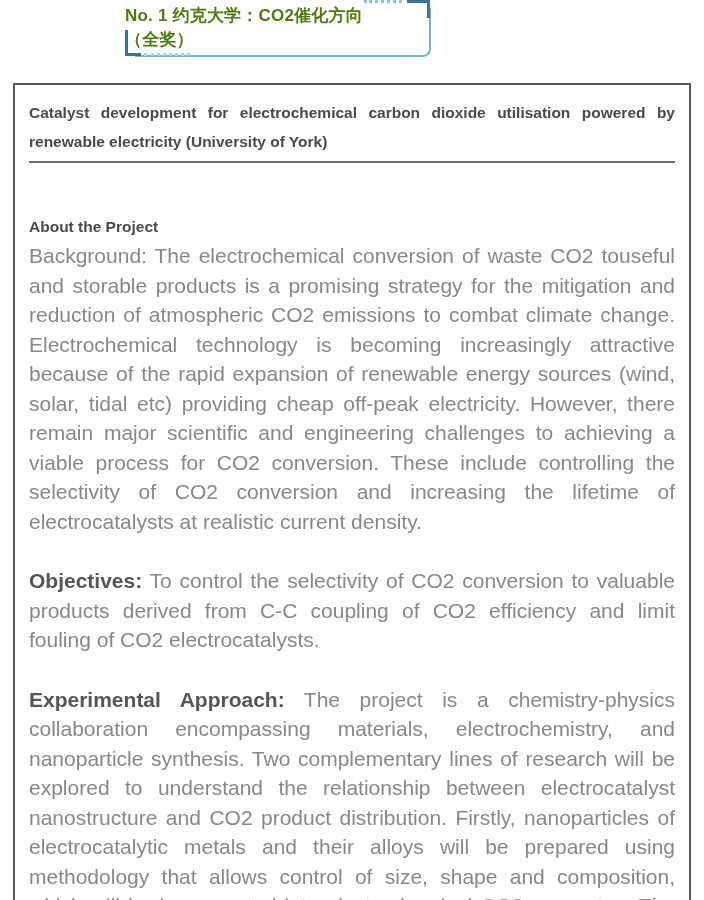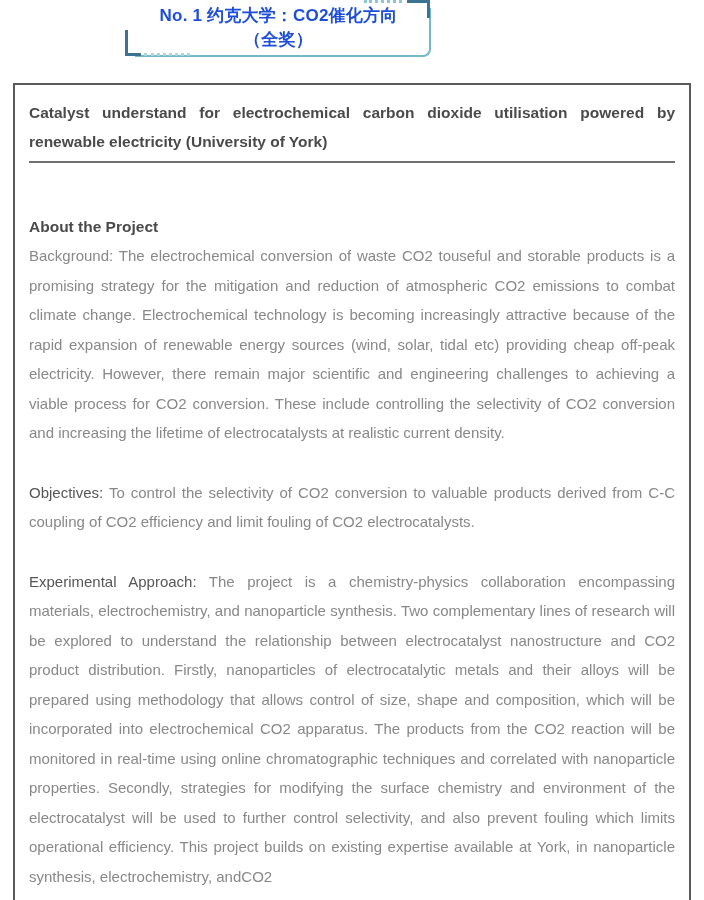--- a/index.html
+++ b/index.html
@@ -65,25 +65,25 @@
     left: 19px;
     width: 46px;
     height: 0;
     border-bottom: 3px dotted #a9d3dd;
   }
   .badge-text {
     position: absolute;
     left: 0;
     right: 0;
     top: 4px;
-    text-align: center;
+    text-align: left;
     font-size: 17px;
     font-weight: bold;
     line-height: 24px;
-    color: #1d4ed8;
+    color: #4d7c0f;
     letter-spacing: 0.2px;
   }
 
   
   .doc-box {
     position: absolute;
     left: 13px;
     top: 83px;
     width: 646px;
     height: 1100px;
@@ -107,50 +107,50 @@
   }
   .about-heading {
     margin: 49px 0 0 0;
     font-size: 15.5px;
     font-weight: bold;
     color: #4a4a4b;
     line-height: 29px;
   }
   .para {
     margin: 0;
-    font-size: 15px;
+    font-size: 21px;
     color: #888889;
     line-height: 29.5px;
     text-align: justify;
   }
   .para.spaced {
     margin-top: 30px;
   }
   .lead {
-    font-weight: normal;
+    font-weight: bold;
     color: #565658;
   }
 </style>
 </head>
 <body>
 
 <div class="badge">
   <div class="badge-frame"></div>
   <div class="badge-dotted-top"></div>
   <div class="badge-corner-tr"></div>
   <div class="badge-corner-bl"></div>
   <div class="badge-dotted-bottom"></div>
   <div class="badge-text">
     <span>No. 1 约克大学：CO2催化方向</span><br>
     <span>（全奖）</span>
   </div>
 </div>
 
 <div class="doc-box">
-  <h1 class="doc-title">Catalyst understand for electrochemical carbon dioxide utilisation powered by renewable electricity (University of York)</h1>
+  <h1 class="doc-title">Catalyst development for electrochemical carbon dioxide utilisation powered by renewable electricity (University of York)</h1>
   <hr class="title-rule">
 
   <h2 class="about-heading">About the Project</h2>
 
   <p class="para">Background: The electrochemical conversion of waste CO2 touseful and storable products is a promising strategy for the mitigation and reduction of atmospheric CO2 emissions to combat climate change. Electrochemical technology is becoming increasingly attractive because of the rapid expansion of renewable energy sources (wind, solar, tidal etc) providing cheap off-peak electricity. However, there remain major scientific and engineering challenges to achieving a viable process for CO2 conversion. These include controlling the selectivity of CO2 conversion and increasing the lifetime of electrocatalysts at realistic current density.</p>
 
   <p class="para spaced"><span class="lead">Objectives:</span> <span>To control the selectivity of CO2 conversion to valuable products derived from C-C coupling of CO2 efficiency and limit fouling of CO2 electrocatalysts.</span></p>
 
   <p class="para spaced"><span class="lead">Experimental Approach:</span> <span>The project is a chemistry-physics collaboration encompassing materials, electrochemistry, and nanoparticle synthesis. Two complementary lines of research will be explored to understand the relationship between electrocatalyst nanostructure and CO2 product distribution. Firstly, nanoparticles of electrocatalytic metals and their alloys will be prepared using methodology that allows control of size, shape and composition, which will be incorporated into electrochemical CO2 apparatus. The products from the CO2 reaction will be monitored in real-time using online chromatographic techniques and correlated with nanoparticle properties. Secondly, strategies for modifying the surface chemistry and environment of the electrocatalyst will be used to further control selectivity, and also prevent fouling which limits operational efficiency. This project builds on existing expertise available at York, in nanoparticle synthesis, electrochemistry, andCO2</span></p>
 </div>

